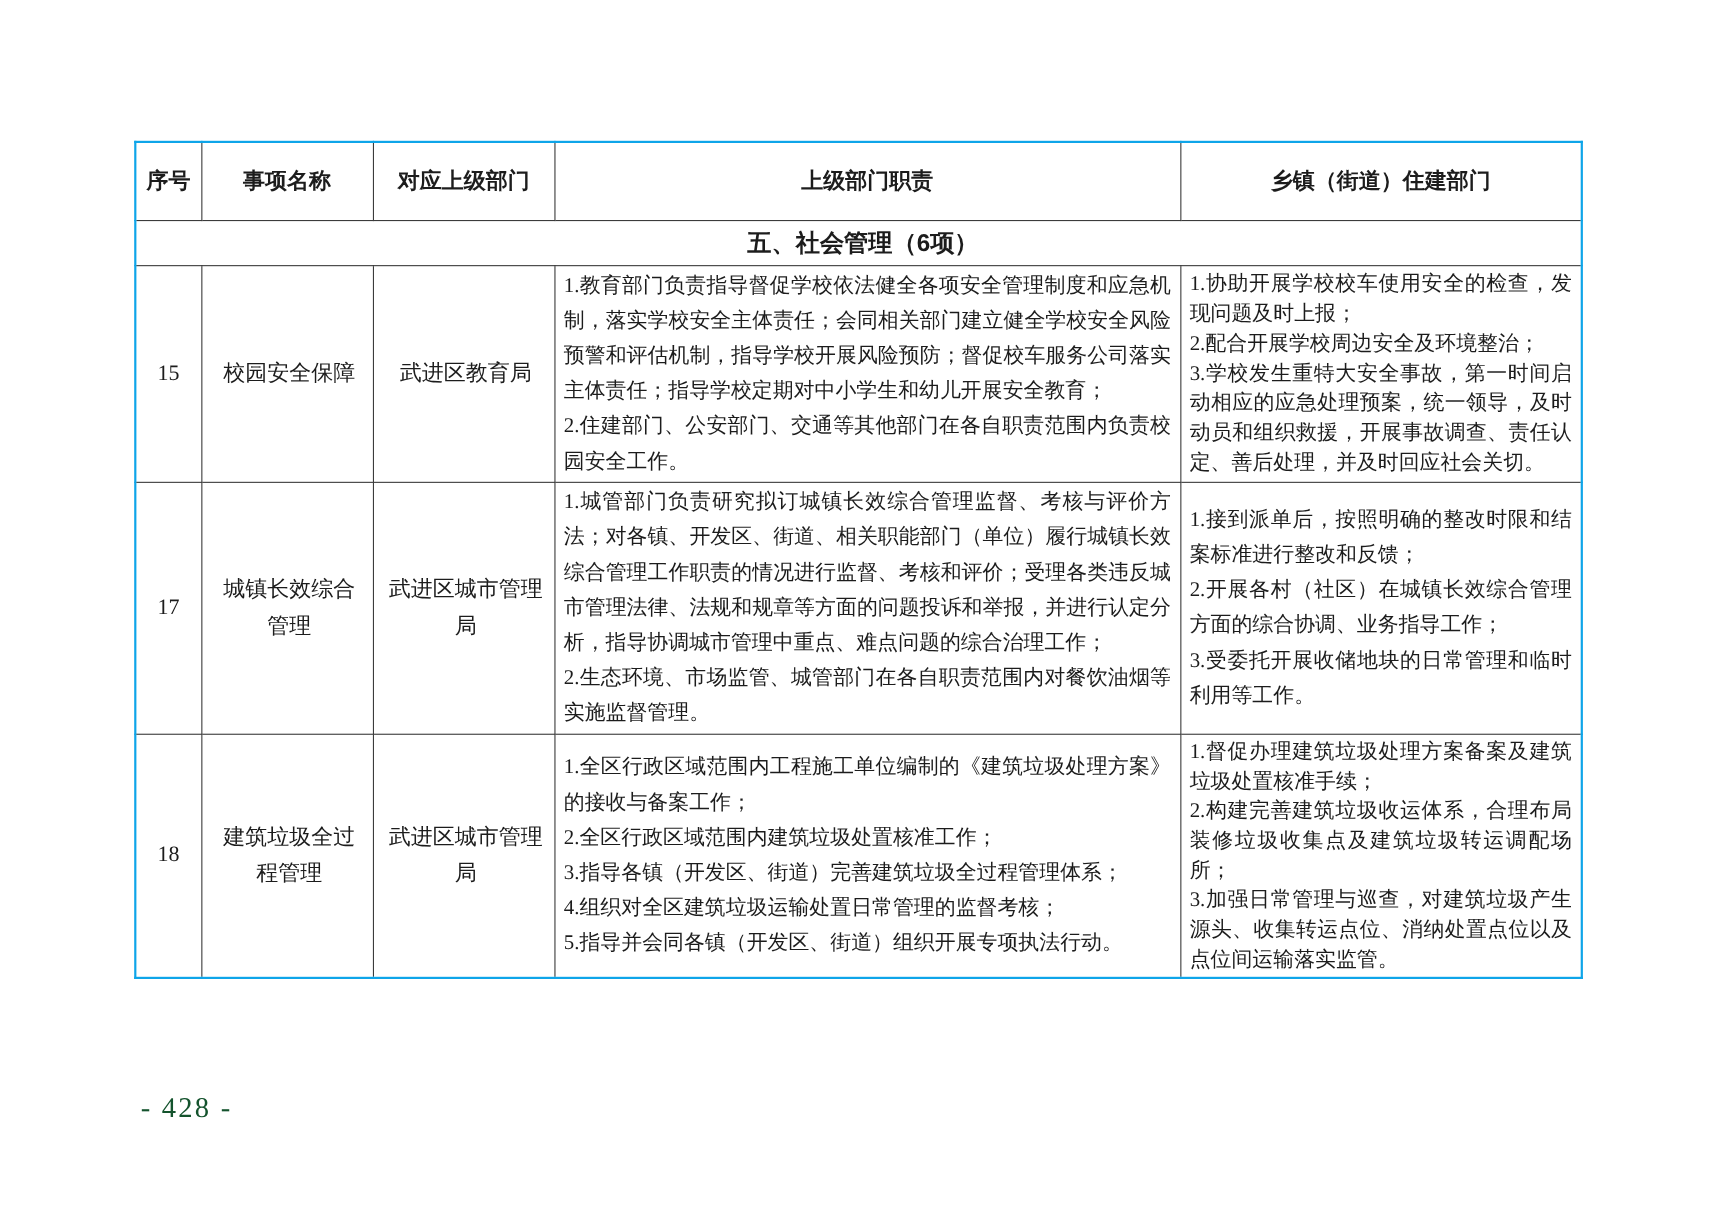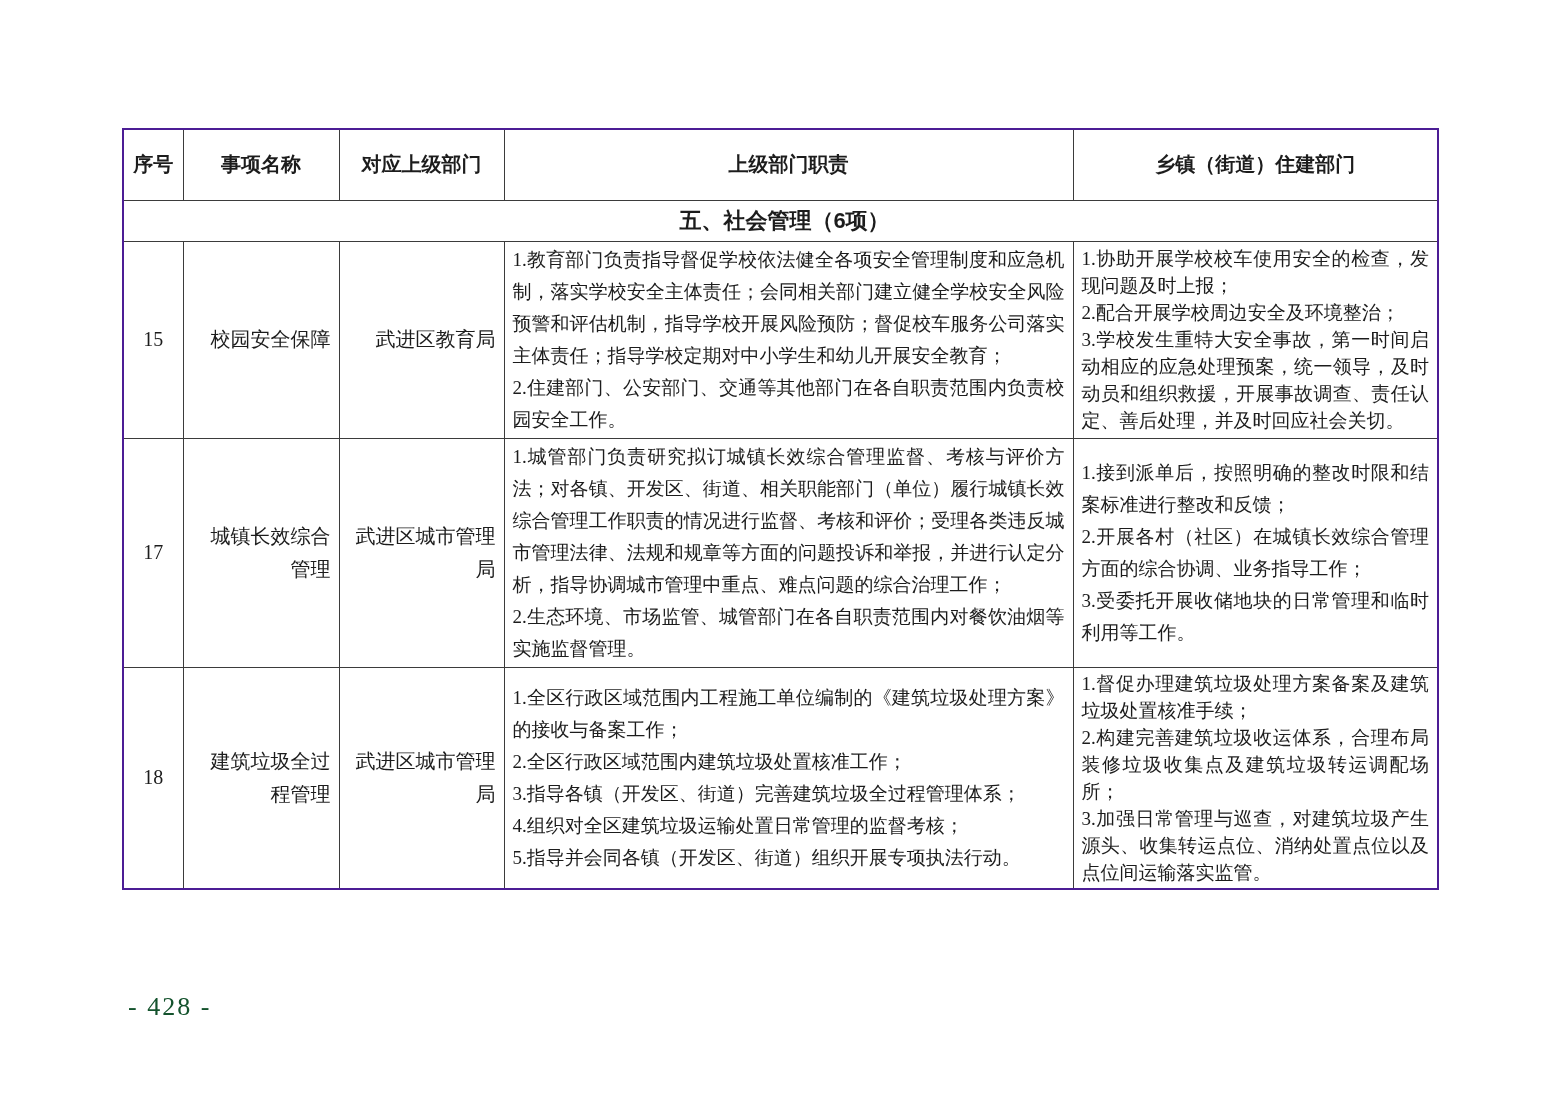--- a/index.html
+++ b/index.html
@@ -23,21 +23,21 @@
     border-collapse: collapse;
     table-layout: fixed;
   }
   .doc-table td, .doc-table th {
     border: 1px solid #3b3b3b;
     vertical-align: middle;
     box-sizing: border-box;
     word-break: break-all;
   }
   .doc-table {
-    border: 2px solid #4c1d95;
+    border: 2px solid #0ea5e9;
   }
   
   .hdr th {
     height: 71px;
     font-family: "Liberation Sans", "DejaVu Sans", sans-serif;
     font-weight: bold;
     font-size: 20px;
     text-align: center;
     padding: 0 4px;
   }
@@ -52,21 +52,21 @@
   }
   
   .cell-no {
     text-align: center;
     font-size: 20px;
     padding: 12px 2px;
   }
   .cell-name, .cell-dept {
     font-size: 20px;
     line-height: 33px;
-    text-align: right;
+    text-align: center;
     padding: 0 8px 0 12px;
     margin-left: 28px;
   }
   .cell-duty {
     font-size: 19px;
     line-height: 32px;
     text-align: justify;
     white-space: pre-line;
     padding: 2px 8px;
     margin-left: 36px;

